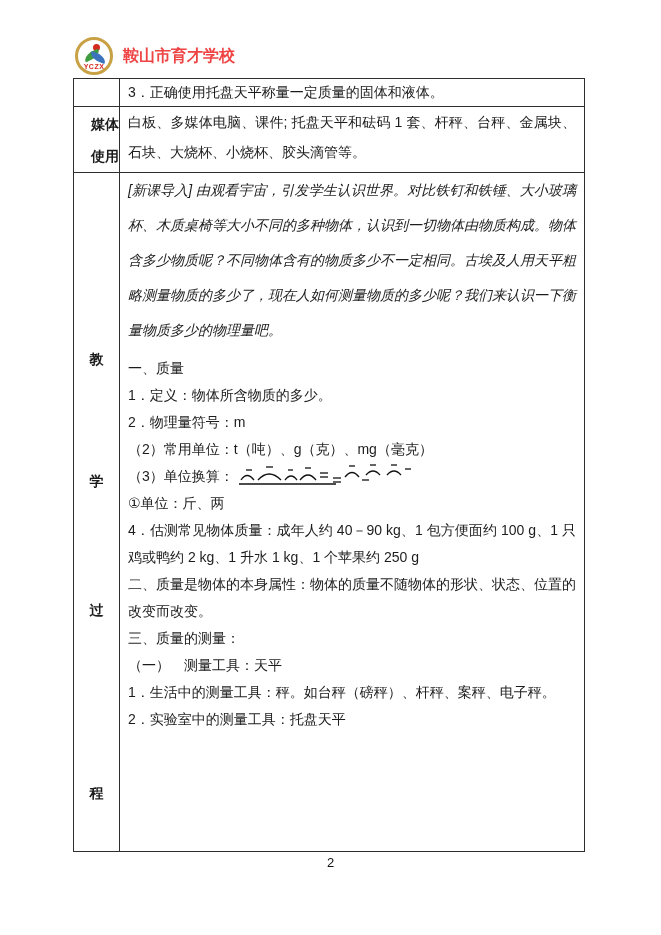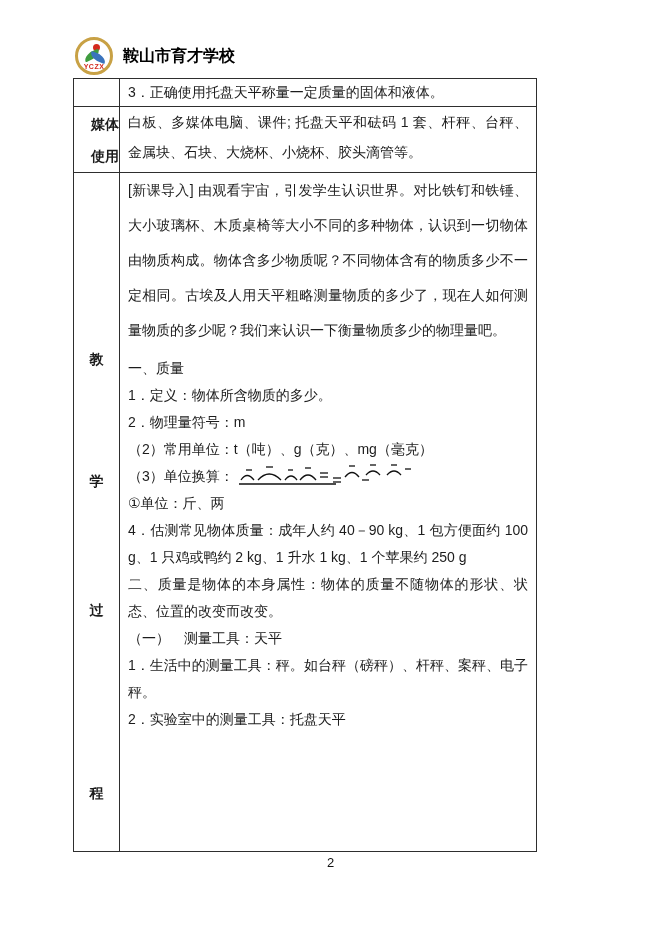--- a/index.html
+++ b/index.html
@@ -12,45 +12,45 @@
   .header{position:absolute;left:75px;top:36px;height:40px;display:flex;align-items:center;gap:10px;}
   .logo{position:relative;width:38px;height:38px;border-radius:50%;
         border:3px solid #c8a145;background:#ffffff;box-sizing:border-box;}
   .logo .flower{position:absolute;left:15px;top:4px;width:7px;height:7px;border-radius:50%;background:#d42a1e;}
   .logo .leaf-green{position:absolute;left:6px;top:11px;width:16px;height:9px;background:#3f9c3f;
         border-radius:90% 10% 90% 10%;transform:rotate(-18deg);}
   .logo .leaf-blue{position:absolute;left:12px;top:13px;width:16px;height:9px;background:#3b74bd;
         border-radius:10% 90% 10% 90%;transform:rotate(16deg);}
   .logo .logo-text{position:absolute;left:0;right:0;bottom:2px;text-align:center;
         font-size:7px;font-weight:bold;color:#d42a1e;letter-spacing:.5px;}
-  .school-name{font-size:16px;font-weight:bold;color:#000000;}
+  .school-name{font-size:16px;font-weight:bold;color:#ef4444;}
   
   .lesson-table{
-    position:absolute;left:73px;top:78px;width:464px;height:774px;box-sizing:border-box;
+    position:absolute;left:73px;top:78px;width:512px;height:774px;box-sizing:border-box;
     border:1px solid #2e2e2e;
     display:grid;grid-template-columns:45px 1fr;grid-template-rows:27px 66px 1fr;
     font-size:14px;line-height:27px;
   }
   .cell{box-sizing:border-box;}
   .cell.content{border-left:1px solid #2e2e2e;padding:0 8px;}
   .row2{border-top:1px solid #2e2e2e;}
   .row3{border-top:1px solid #2e2e2e;}
   .label-cell{font-weight:bold;text-align:center;}
   .media-label{display:flex;flex-direction:column;justify-content:center;align-items:flex-end;gap:5px;padding-top:2px;}
   .process-label{position:relative;}
   .process-label span{position:absolute;left:0;right:0;text-align:center;}
   .process-label .c0{top:25.5%;}
   .process-label .c1{top:43.5%;}
   .process-label .c2{top:62.5%;}
   .process-label .c3{top:89.5%;}
   .objective-cell{display:flex;align-items:center;}
   .media-cell{padding-top:4px;line-height:30px;text-align:justify;}
   .process-cell{padding-top:8px;overflow:hidden;}
   .process-cell p{margin:0;text-align:justify;}
-  .intro-para{line-height:35px;margin-bottom:7px !important;}
+  .intro-para{line-height:35px;margin-bottom:7px !important;font-style:italic;}
   .formula-line{display:flex;align-items:flex-start;}
   .formula-line svg{margin-left:4px;flex:0 0 auto;}
   
   .page-footer{position:absolute;left:0;top:855px;width:661px;text-align:center;font-size:13px;color:#111;}
 </style>
 </head>
 <body>
 
 <div class="header">
   <div class="logo">
@@ -107,20 +107,21 @@
           <line x1="132" y1="2" x2="138" y2="2"></line>
         <line x1="153" y1="2" x2="159" y2="2"></line>
           <line x1="167" y1="6" x2="173" y2="6"></line>
         <line x1="124" y1="17" x2="131" y2="17"></line>
         <line x1="1" y1="21" x2="98" y2="21" stroke-width="1.6"></line>
       </svg>
     </p>
     <p>①单位：斤、两</p>
     <p>4．估测常见物体质量：成年人约 40－90 kg、1 包方便面约 100 g、1 只鸡或鸭约 2 kg、1 升水 1 kg、1 个苹果约 250 g</p>
     <p>二、质量是物体的本身属性：物体的质量不随物体的形状、状态、位置的改变而改变。</p>
+    <p>三、质量的测量：</p>
     <p>（一）　测量工具：天平</p>
     <p>1．生活中的测量工具：秤。如台秤（磅秤）、杆秤、案秤、电子秤。</p>
     <p>2．实验室中的测量工具：托盘天平</p>
 
   </div>
 </div>
 
 <div class="page-footer">2</div>
 
 </body></html>

